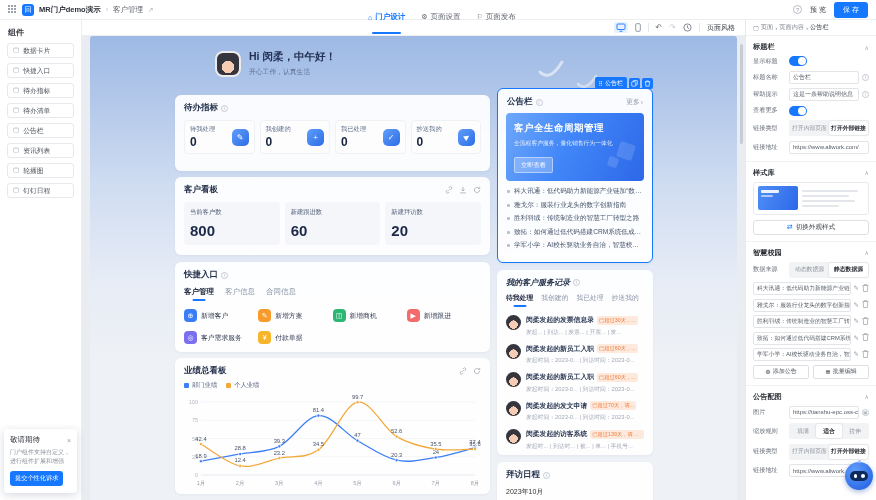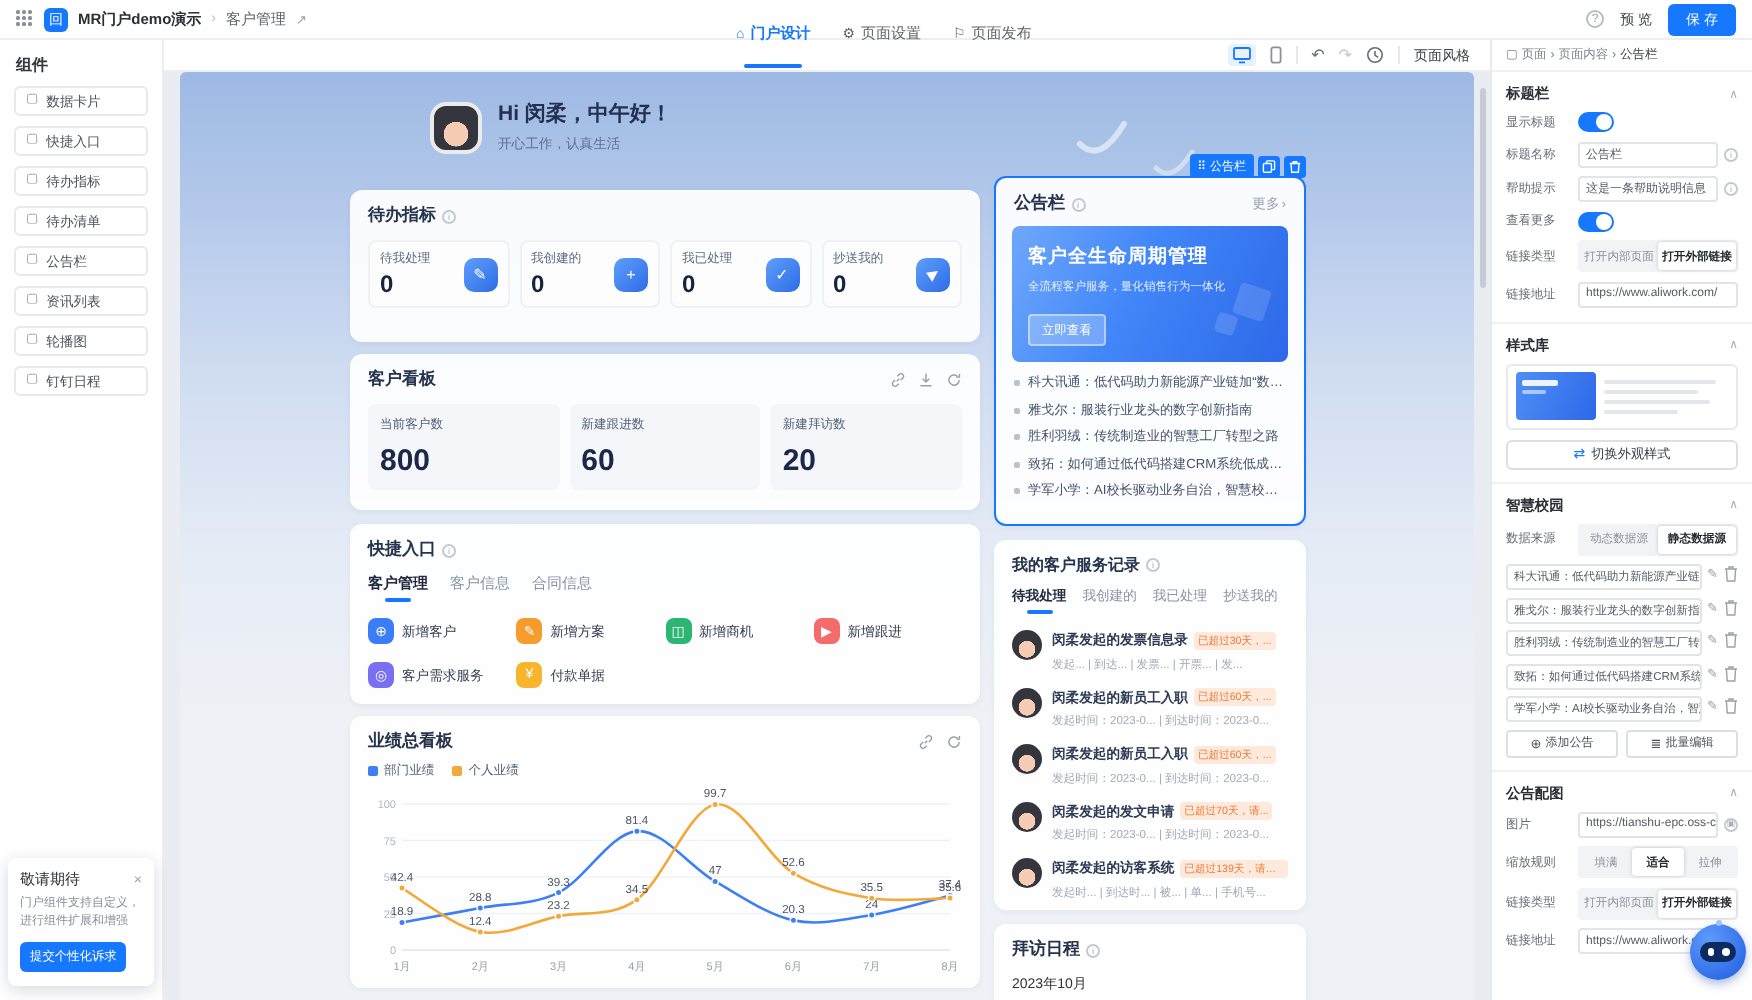--- a/index.html
+++ b/index.html
@@ -542,21 +542,21 @@
             </div>
             <div class="ann-row">
               <span class="ann-dot"></span>
               <span class="ann-txt">学军小学：AI校长驱动业务自治，智慧校园引领数...</span>
             </div>
           </div>
       </div>
 
       <div class="panel" style="left:407px;top:234px;width:156px;height:185px;">
         <div class="panel-h">
-          <span class="panel-title" style="font-size:8px;">我的客户服务记录</span>
+          <span class="panel-title" style="font-size:8px;font-style:italic;">我的客户服务记录</span>
           <span class="info-dot">i</span>
         </div>
         <div class="svc-tabs" id="svc-tabs">
             <span class="tab on">待我处理</span>
             <span class="tab">我创建的</span>
             <span class="tab">我已处理</span>
             <span class="tab">抄送我的</span>
           </div>
         <div class="svc-list" id="svc-list">
             <div class="svc-item">

